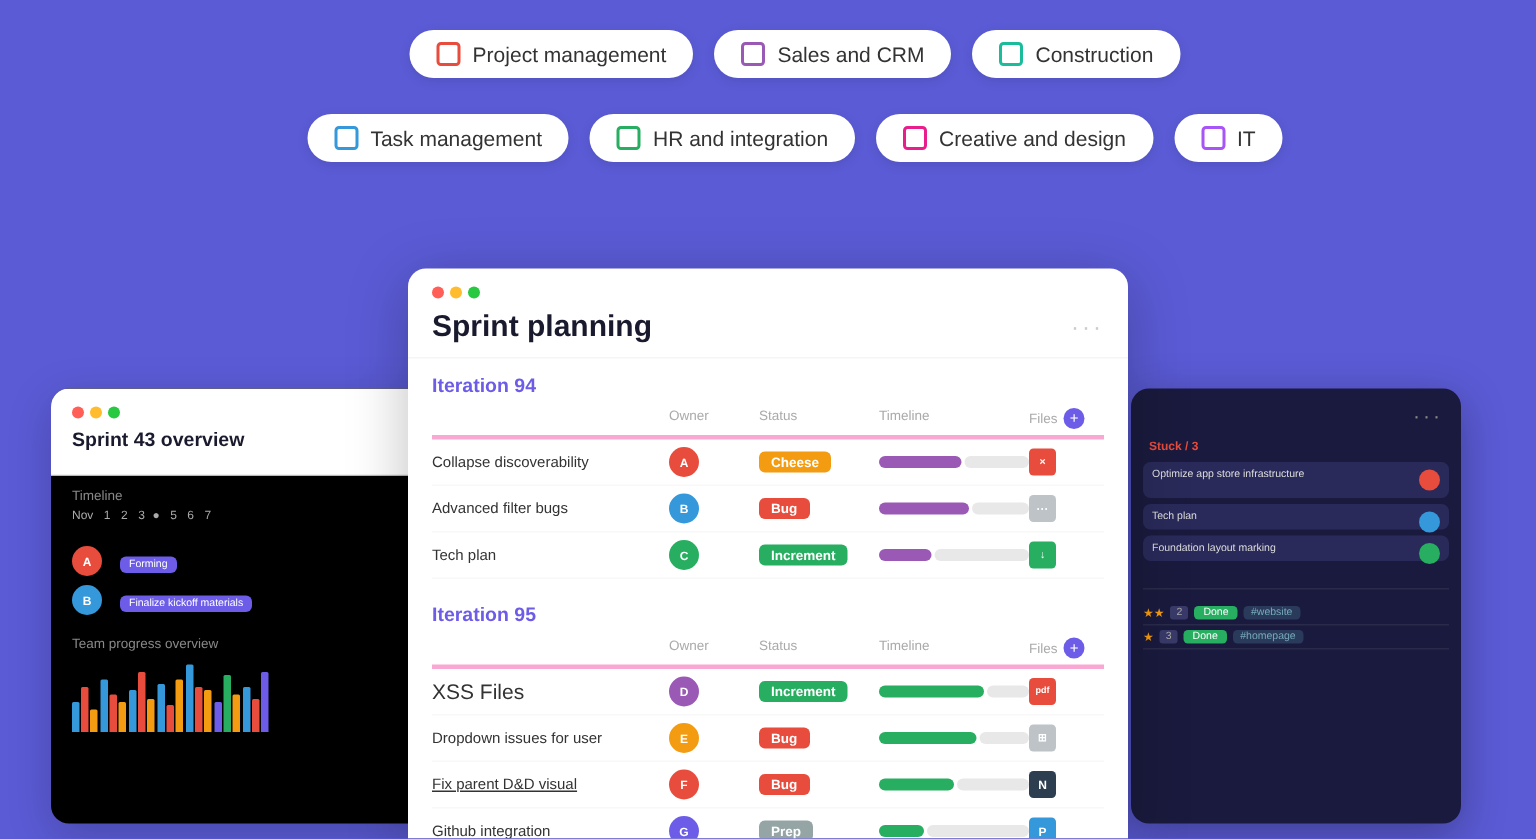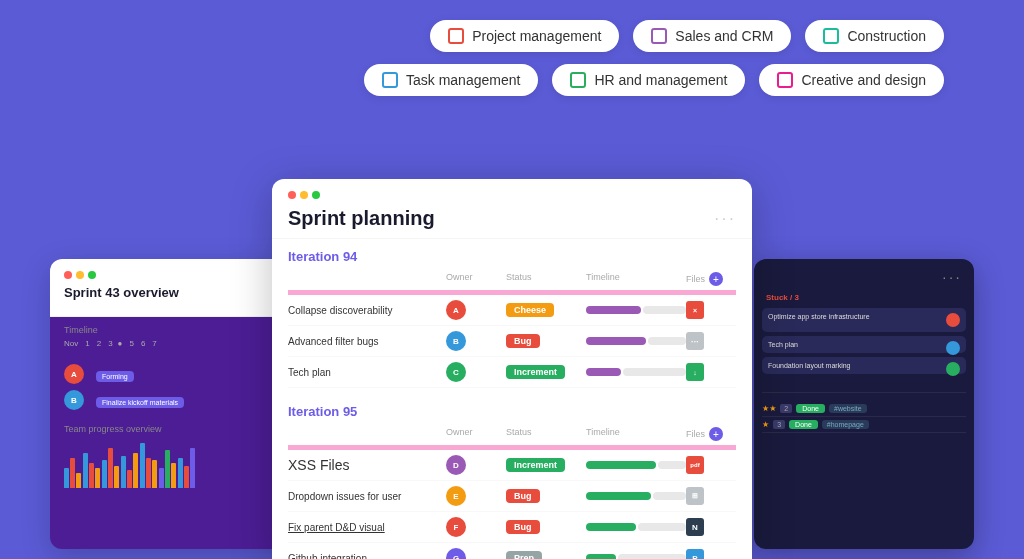--- a/index.html
+++ b/index.html
@@ -10,22 +10,22 @@
       font-family: -apple-system, BlinkMacSystemFont, 'Segoe UI', sans-serif;
       overflow: hidden;
       position: relative;
     }
 
     
     .pills-section {
       padding: 20px 80px 10px;
       display: flex;
       flex-direction: column;
-      gap: 12px;
-      align-items: flex-end;
+      gap: 24px;
+      align-items: center;
       margin-left: 36px;
     }
     .pills-row {
       display: flex;
       gap: 14px;
       justify-content: center;
     }
     .pill {
       background: white;
       border-radius: 50px;
@@ -65,25 +65,25 @@
       height: 340px;
       display: flex;
       justify-content: center;
       align-items: flex-end;
       padding-bottom: 0;
     }
 
     
     .card-left {
       position: absolute;
-      left: 50px;
+      left: 34px;
       bottom: 10px;
       width: 260px;
       height: 290px;
-      background: #4c1d95;
+      background: #000000;
       border-radius: 12px;
       box-shadow: 0 8px 30px rgba(0,0,0,0.2);
       overflow: hidden;
       z-index: 1;
     }
     .card-left-header {
       background: white;
       padding: 12px 14px 8px;
       border-bottom: 1px solid #f0f0f0;
     }
@@ -149,21 +149,21 @@
     .card-center-dots { display: flex; gap: 4px; margin-bottom: 8px; }
     .sprint-title { font-size: 20px; font-weight: 700; color: #1a1a2e; }
 
     .iteration-section { padding: 10px 16px 0; }
     .iteration-title { font-size: 13px; font-weight: 700; color: #6c5ce7; margin-bottom: 8px; }
     .table-header {
       display: grid;
       grid-template-columns: 1fr 60px 80px 100px 50px;
       font-size: 9px; color: #aaa;
       padding: 0 0 4px;
-      border-bottom: 5px solid #f9a8d4;
+      border-bottom: 3px solid #f9a8d4;
     }
     .table-row {
       display: grid;
       grid-template-columns: 1fr 60px 80px 100px 50px;
       align-items: center;
       padding: 5px 0;
       border-bottom: 1px solid #f8f8f8;
       font-size: 10px;
       color: #333;
     }
@@ -272,25 +272,29 @@
       <span>Construction</span>
     </div>
   </div>
   <div class="pills-row">
     <div class="pill">
       <div class="pill-icon blue"></div>
       <span>Task management</span>
     </div>
     <div class="pill">
       <div class="pill-icon green"></div>
-      <span>HR and management</span>
+      <span>HR and integration</span>
     </div>
     <div class="pill">
       <div class="pill-icon pink"></div>
       <span>Creative and design</span>
+    </div>
+    <div class="pill">
+      <div class="pill-icon lavender"></div>
+      <span>IT</span>
     </div>
   </div>
 </div>
 
 <div class="cards-area">
 
   <div class="card-left">
     <div class="card-left-header">
       <div class="card-left-dots">
         <div class="dot red"></div>

